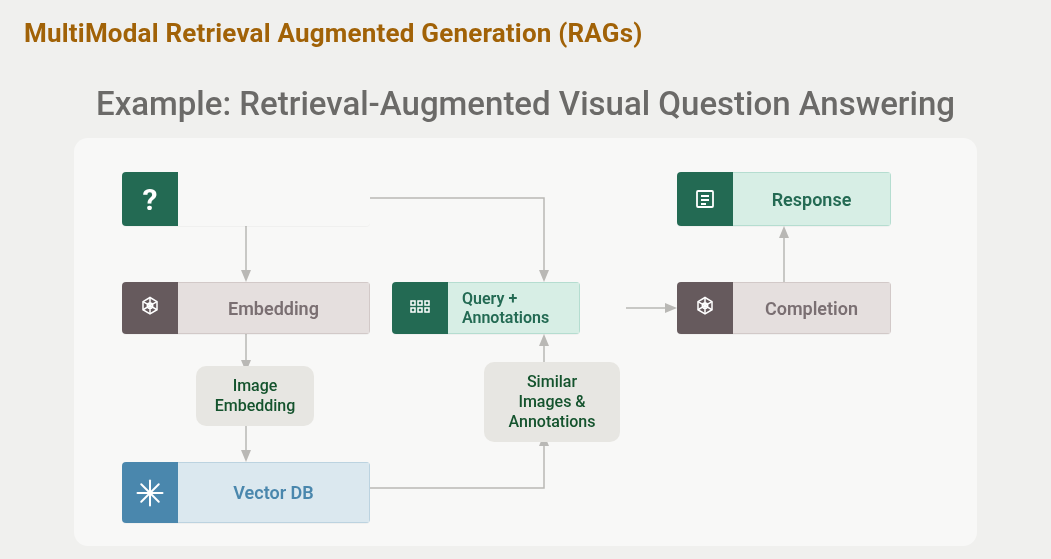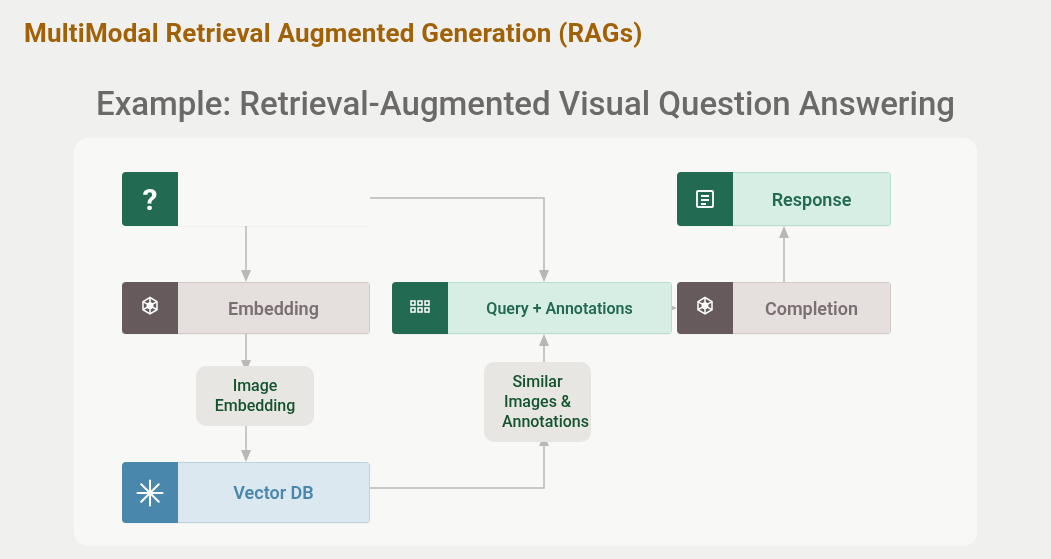--- a/index.html
+++ b/index.html
@@ -153,21 +153,21 @@
       <svg width="30" height="30" viewBox="0 0 24 24" stroke="white" stroke-width="1.6" fill="none" stroke-linecap="round">
         <line x1="12" y1="2" x2="12" y2="22"></line>
         <line x1="2" y1="12" x2="22" y2="12"></line>
         <line x1="5" y1="5" x2="19" y2="19"></line>
         <line x1="19" y1="5" x2="5" y2="19"></line>
       </svg>
     </div>
     <div class="label-cell">Vector DB</div>
   </div>
 
-  <div class="node theme-green" style="top:144px; left:318px; width:280px; height:52px;">
+  <div class="node theme-green" style="top:144px; left:318px; width:188px; height:52px;">
     <div class="icon-cell">
       <svg width="24" height="24" viewBox="0 0 24 24" fill="none" stroke="white" stroke-width="1.5">
         <rect x="3" y="5" width="4" height="4"></rect>
           <rect x="10" y="5" width="4" height="4"></rect>
           <rect x="17" y="5" width="4" height="4"></rect>
         <rect x="3" y="12" width="4" height="4"></rect>
           <rect x="10" y="12" width="4" height="4"></rect>
           <rect x="17" y="12" width="4" height="4"></rect>
       </svg>
     </div>
@@ -191,15 +191,15 @@
         <rect x="4" y="4" width="16" height="16" rx="1"></rect>
         <line x1="8" y1="9" x2="16" y2="9"></line>
         <line x1="8" y1="13" x2="16" y2="13"></line>
         <line x1="8" y1="17" x2="13" y2="17"></line>
       </svg>
     </div>
     <div class="label-cell">Response</div>
   </div>
 
   <div class="annotation" style="top:228px; left:122px; width:118px;">Image<br>Embedding</div>
-  <div class="annotation" style="top:224px; left:410px; width:107px;">Similar<br>Images &amp;<br>Annotations</div>
+  <div class="annotation" style="top:224px; left:410px; width:136px;">Similar<br>Images &amp;<br>Annotations</div>
 
 </div>
 
 </body></html>

